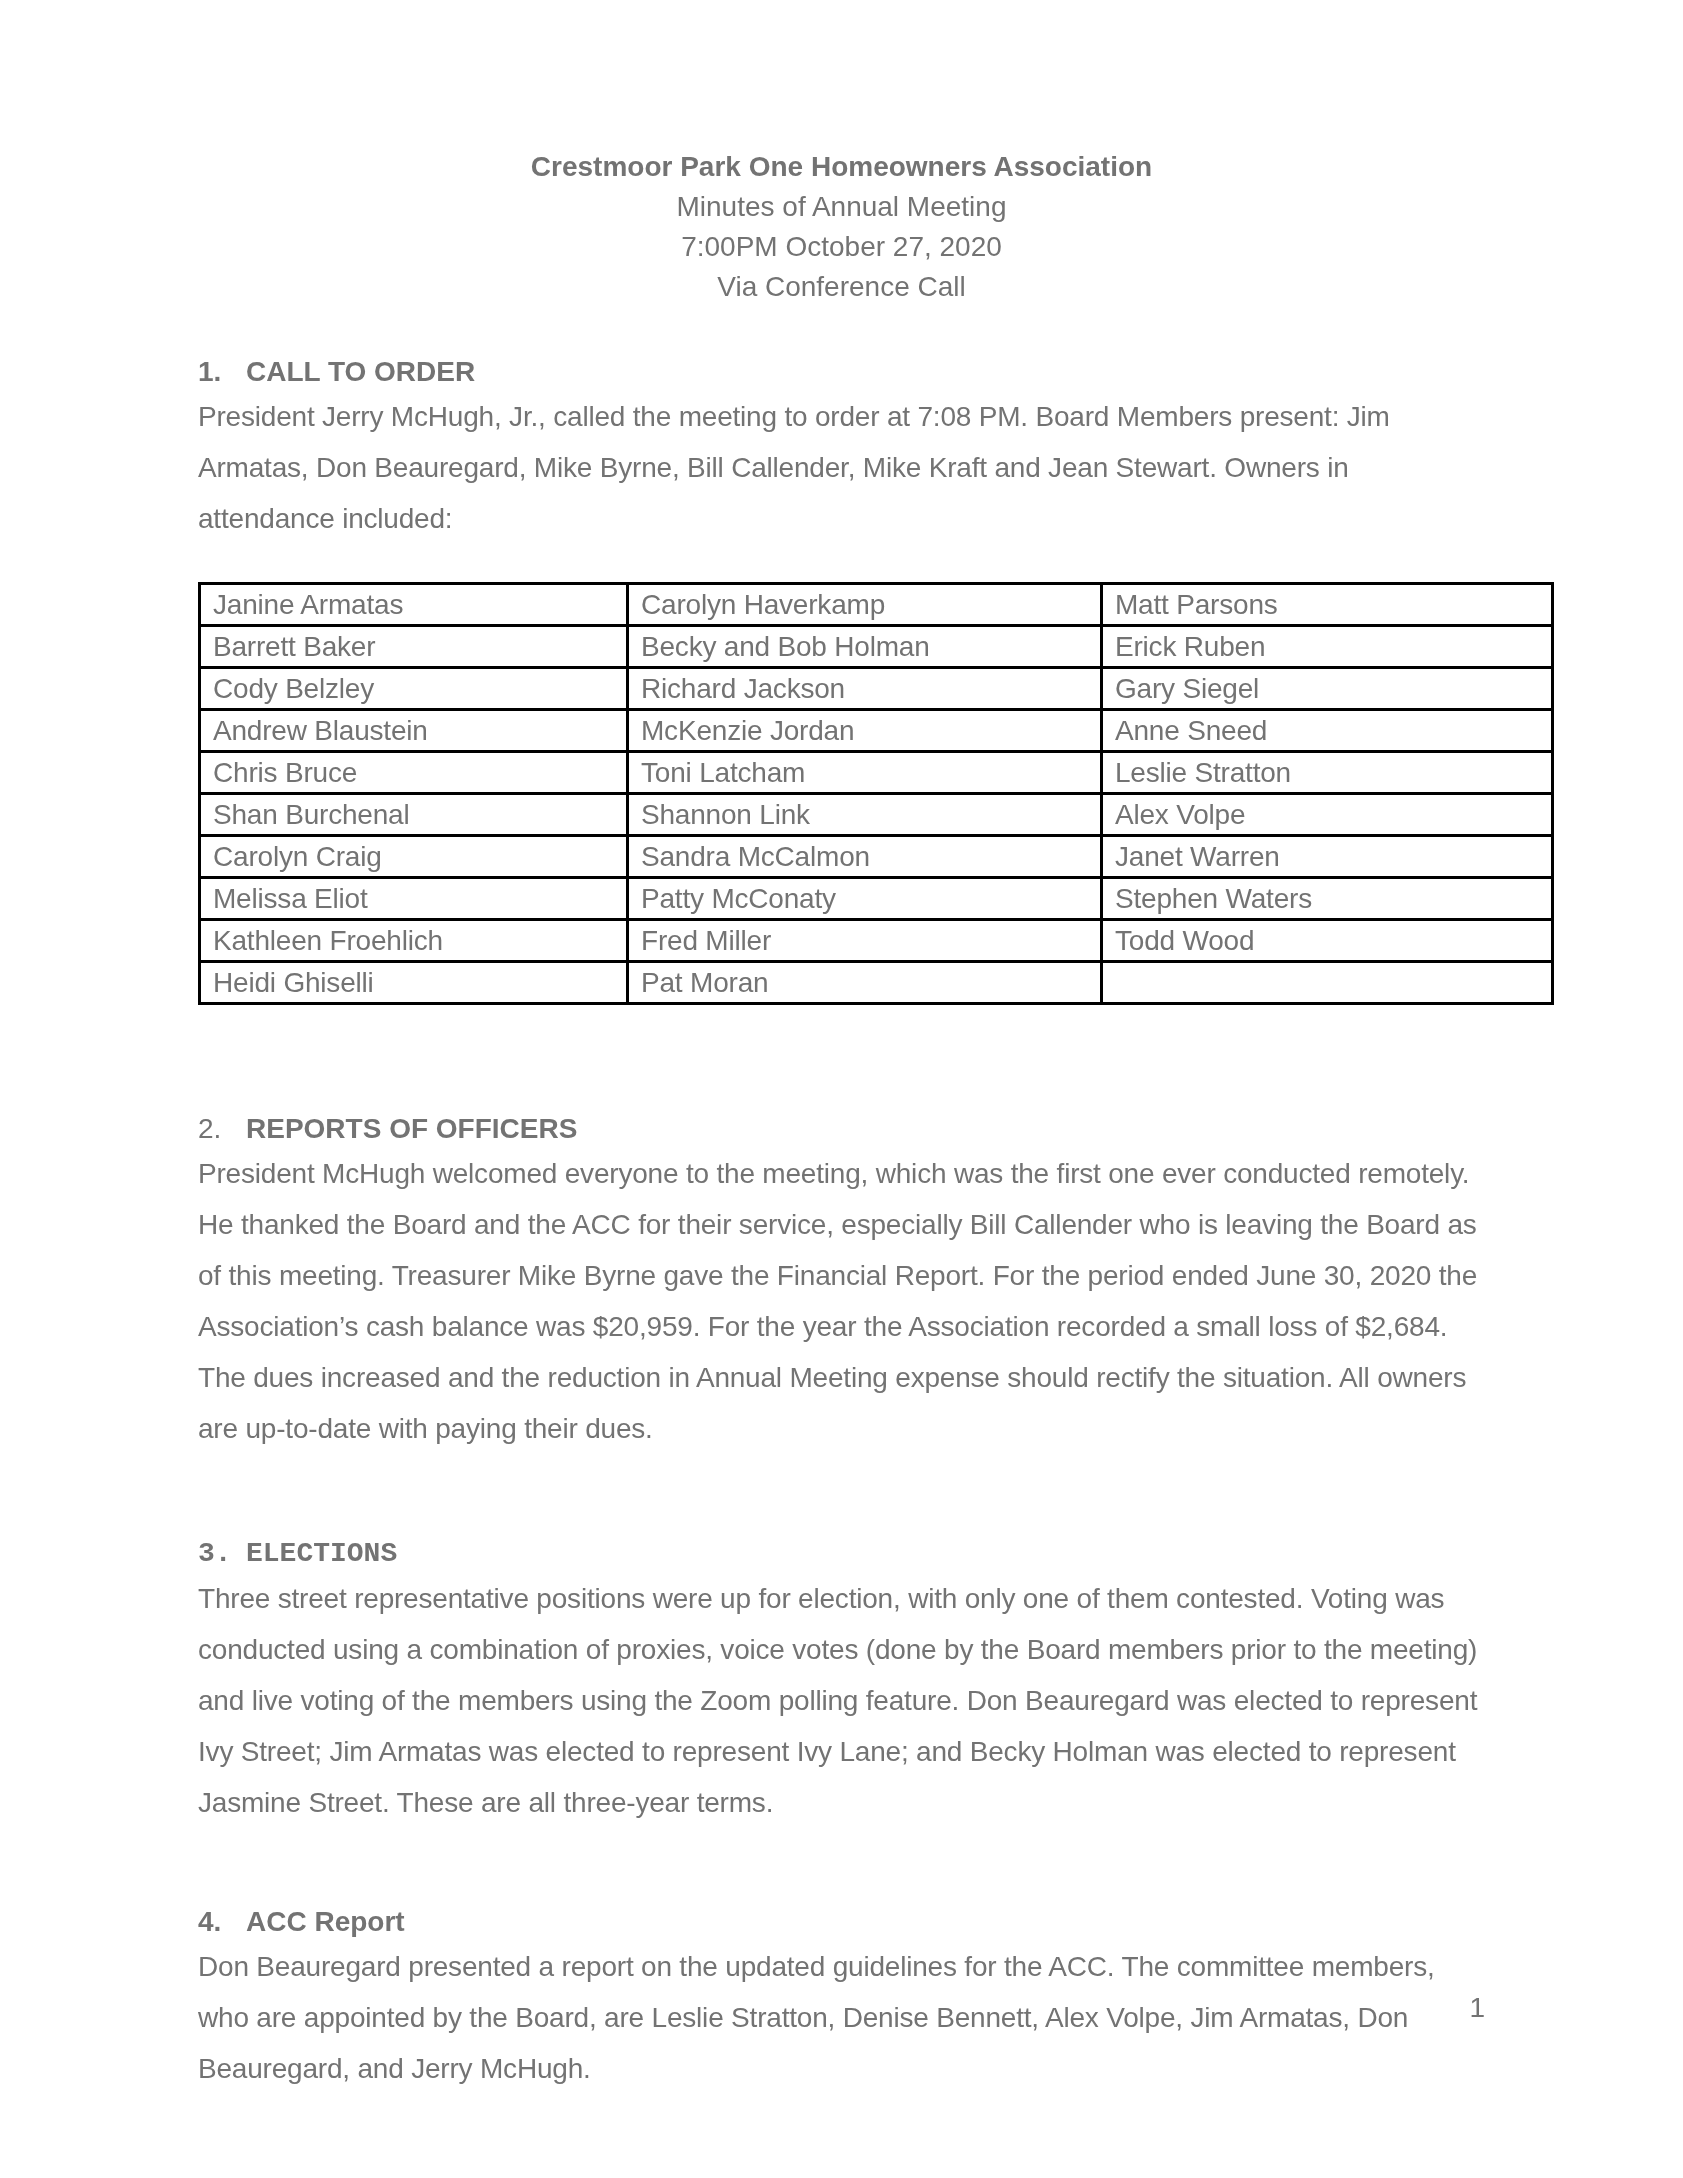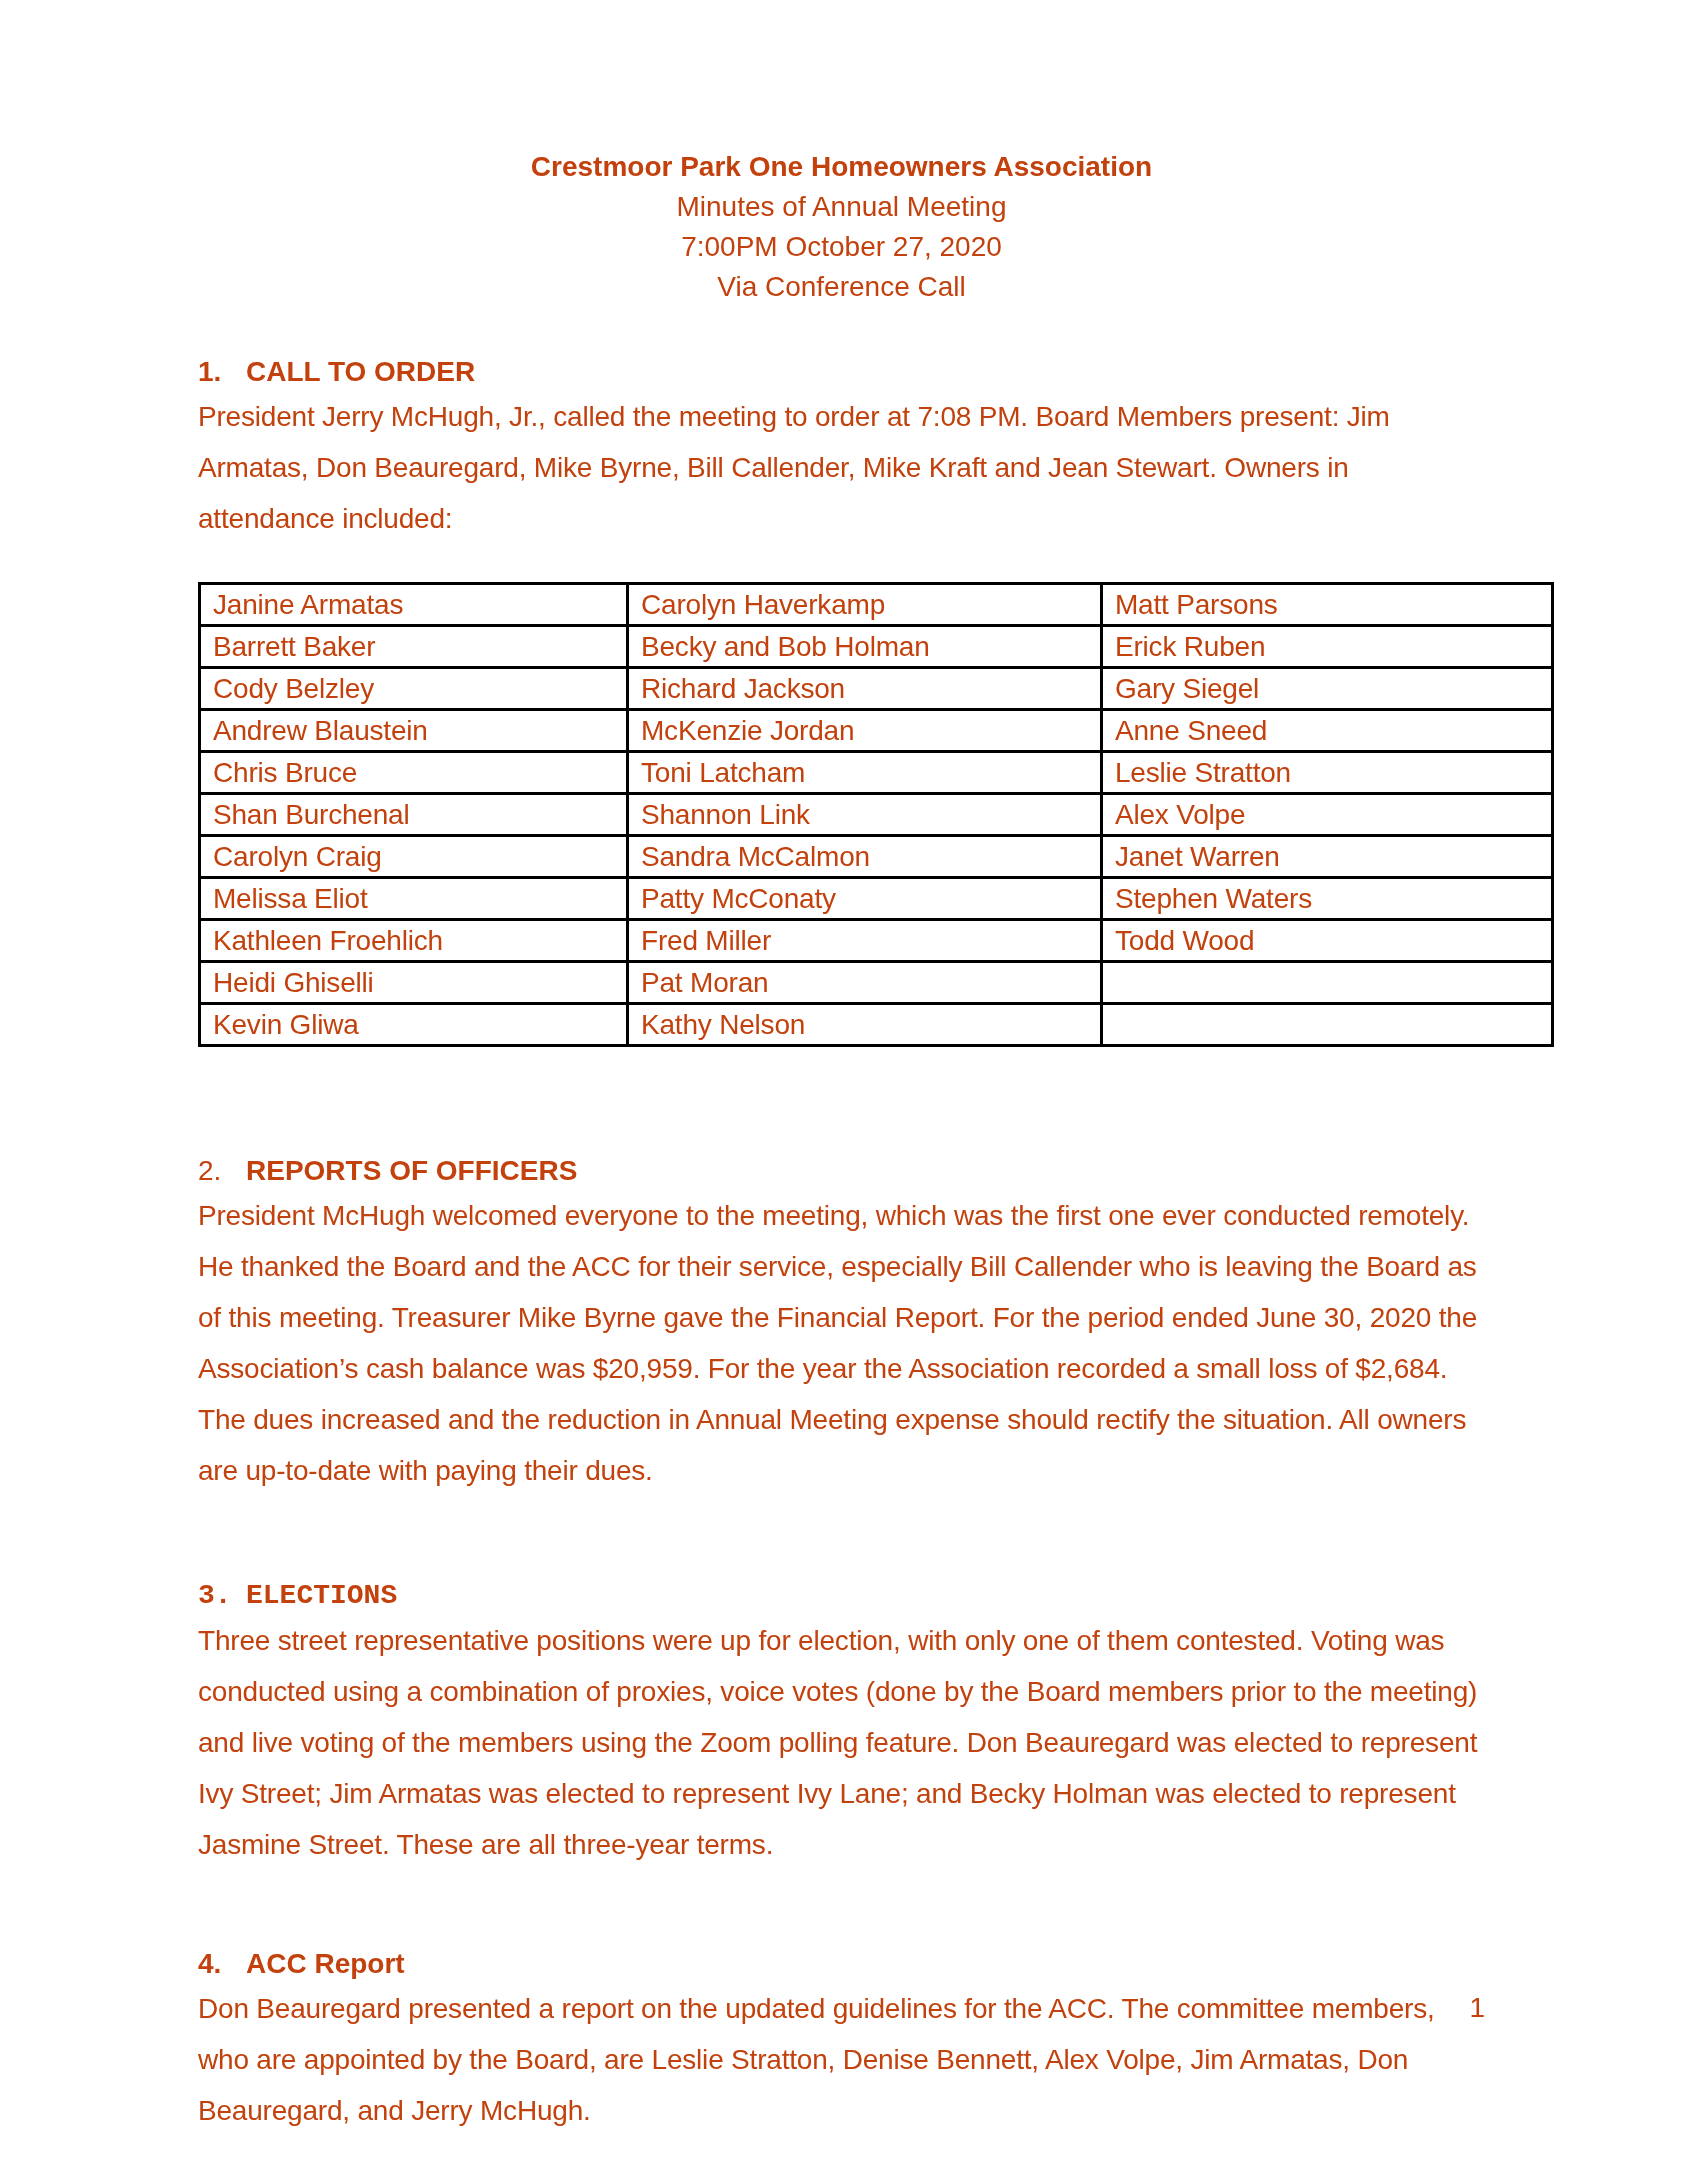--- a/index.html
+++ b/index.html
@@ -2,21 +2,21 @@
 <html><head>
 <meta charset="utf-8">
 <style>
   html, body { margin: 0; padding: 0; background: #e8e8e8; }
   .page {
     position: relative;
     width: 1683px;
     height: 2178px;
     background: #ffffff;
     font-family: "Liberation Sans", sans-serif;
-    color: #c2410c;
+    color: #737373;
     overflow: hidden;
   }
   .content {
     position: absolute;
     left: 198px;
     right: 198px;
     top: 147px;
   }
   .title-block { text-align: center; font-size: 28px; line-height: 40px; }
   .title-bold { font-weight: bold; }
@@ -129,25 +129,20 @@
         <tr>
           <td>Kathleen Froehlich</td>
           <td>Fred Miller</td>
           <td>Todd Wood</td>
         </tr>
         <tr>
           <td>Heidi Ghiselli</td>
           <td>Pat Moran</td>
           <td></td>
         </tr>
-        <tr>
-          <td>Kevin Gliwa</td>
-          <td>Kathy Nelson</td>
-          <td></td>
-        </tr>
       </tbody>
     </table>
 
     <div class="section">
       <div class="section-heading s2">
         <span class="sec-num num-regular">2.</span><span class="sec-label">REPORTS OF OFFICERS</span>
       </div>
       <p class="para">President McHugh welcomed everyone to the meeting, which was the first one ever conducted remotely. He thanked the Board and the ACC for their service, especially Bill Callender who is leaving the Board as of this meeting. Treasurer Mike Byrne gave the Financial Report. For the period ended June 30, 2020 the Association’s cash balance was $20,959. For the year the Association recorded a small loss of $2,684. The dues increased and the reduction in Annual Meeting expense should rectify the situation. All owners are up-to-date with paying their dues.</p>
     </div>
 

